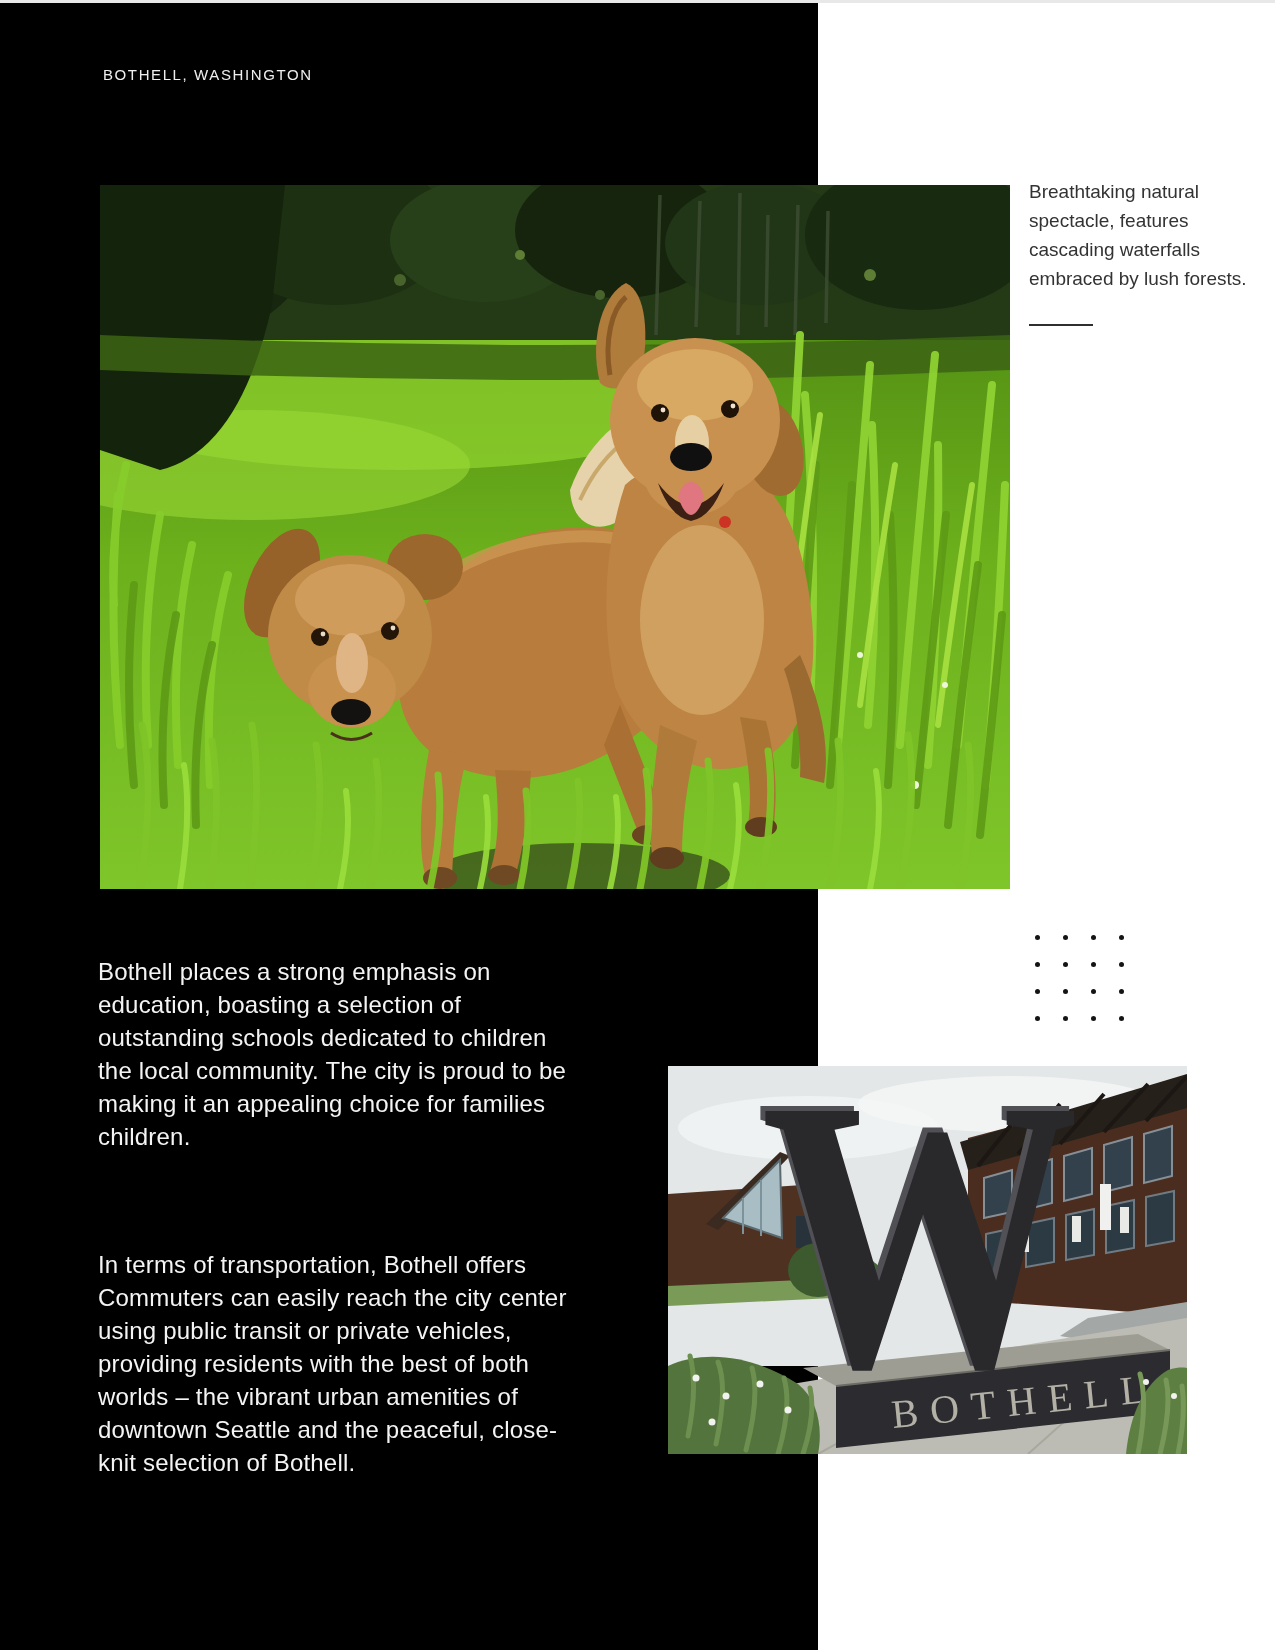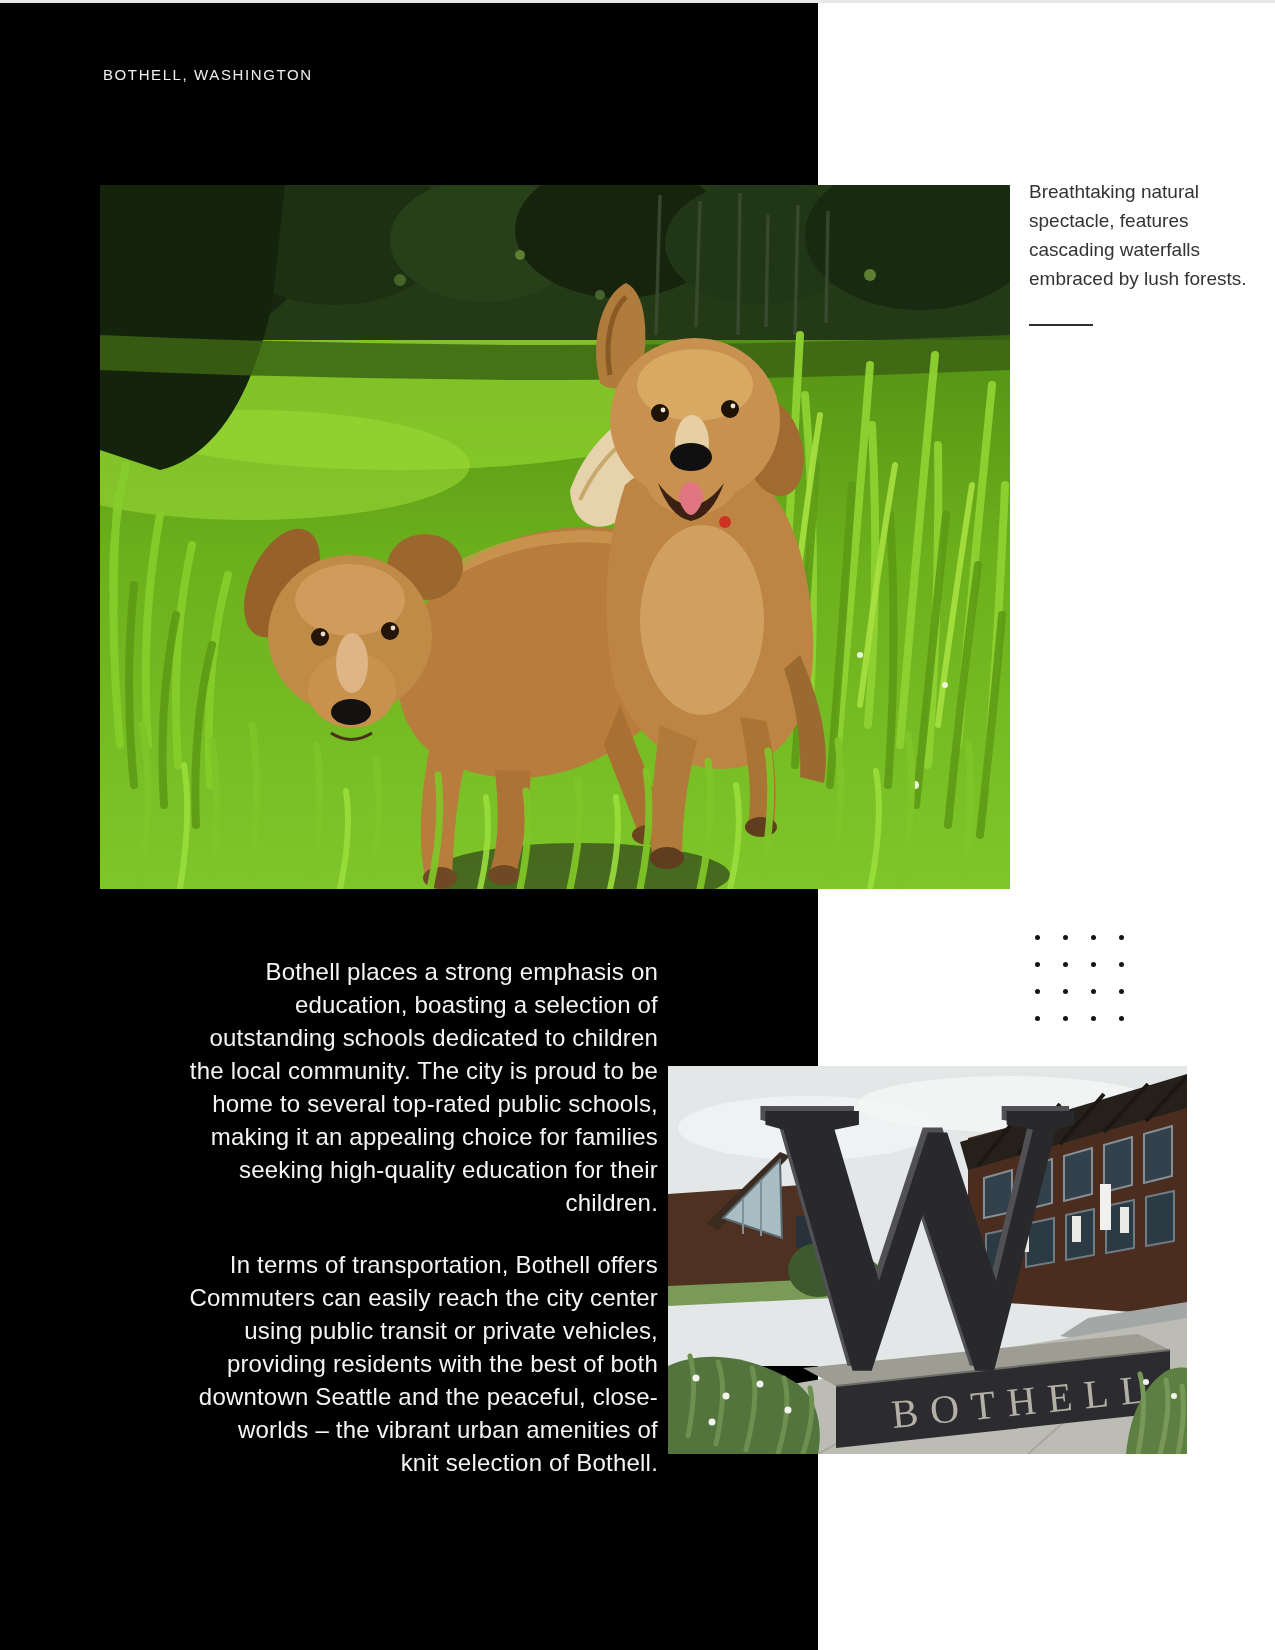--- a/index.html
+++ b/index.html
@@ -26,21 +26,21 @@
   .dots-grid{
     position:absolute;left:1035px;top:932px;
     display:grid;grid-template-columns:repeat(4,5px);grid-auto-rows:5px;
     column-gap:23px;row-gap:22px;
   }
   .dot{width:5px;height:5px;border-radius:50%;background:#141414;display:block;}
   .body-para{
     position:absolute;left:98px;width:560px;
     color:#f4f4f4;font-size:24px;line-height:33px;letter-spacing:0.2px;font-weight:400;
   }
-  .body-para .p-line{white-space:nowrap;text-align:right;}
+  .body-para .p-line{white-space:nowrap;}
   .para-1{top:952px;}
   .para-2{top:1245px;}
 </style>
 </head>
 <body>
 
 <div class="page">
 
   <div class="black-band"></div>
 
@@ -175,33 +175,31 @@
       <span class="dot"></span>
       <span class="dot"></span>
       <span class="dot"></span>
   </div>
 
   <div class="body-para para-1">
     <div class="p-line">Bothell places a strong emphasis on</div>
     <div class="p-line">education, boasting a selection of</div>
     <div class="p-line">outstanding schools dedicated to children</div>
     <div class="p-line">the local community. The city is proud to be</div>
-    <div class="p-line">home to several top-rated public schools,</div>
     <div class="p-line">making it an appealing choice for families</div>
-    <div class="p-line">seeking high-quality education for their</div>
     <div class="p-line">children.</div>
   </div>
 
   <div class="body-para para-2">
     <div class="p-line">In terms of transportation, Bothell offers</div>
     <div class="p-line">Commuters can easily reach the city center</div>
     <div class="p-line">using public transit or private vehicles,</div>
     <div class="p-line">providing residents with the best of both</div>
+    <div class="p-line">worlds – the vibrant urban amenities of</div>
     <div class="p-line">downtown Seattle and the peaceful, close-</div>
-    <div class="p-line">worlds – the vibrant urban amenities of</div>
     <div class="p-line">knit selection of Bothell.</div>
   </div>
 
   <div class="campus-photo">
     <svg viewBox="0 0 519 388" preserveAspectRatio="none" aria-hidden="true">
 
       <rect x="0" y="0" width="519" height="300" fill="#e3e7e8"></rect>
       <ellipse cx="140" cy="62" rx="130" ry="32" fill="#eff2f2"></ellipse>
       <ellipse cx="340" cy="38" rx="150" ry="28" fill="#f4f6f6" opacity="0.85"></ellipse>
 

